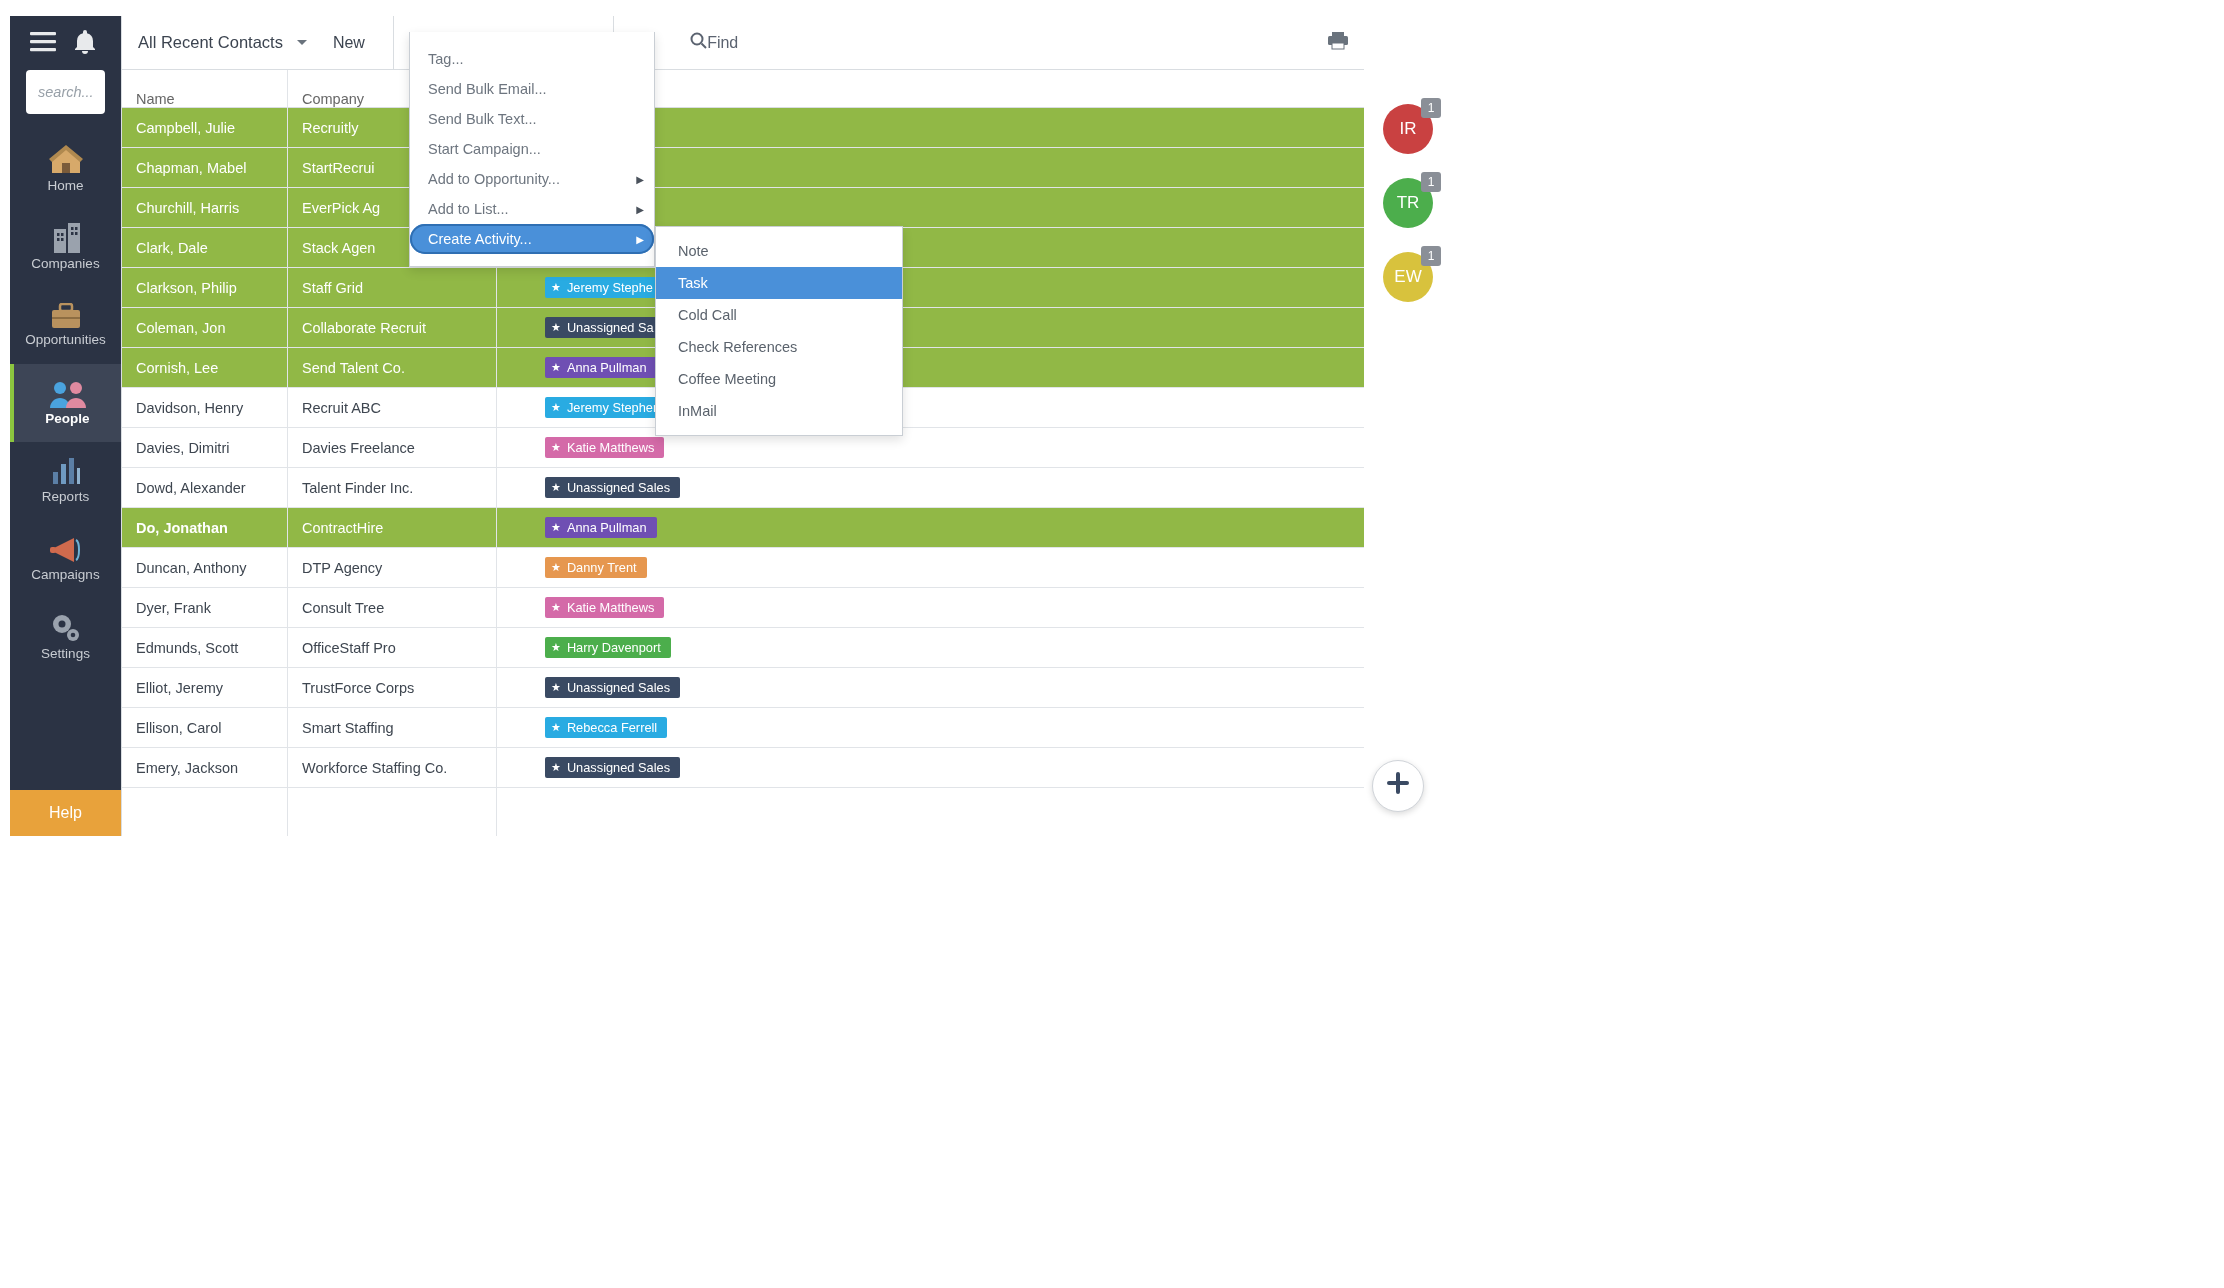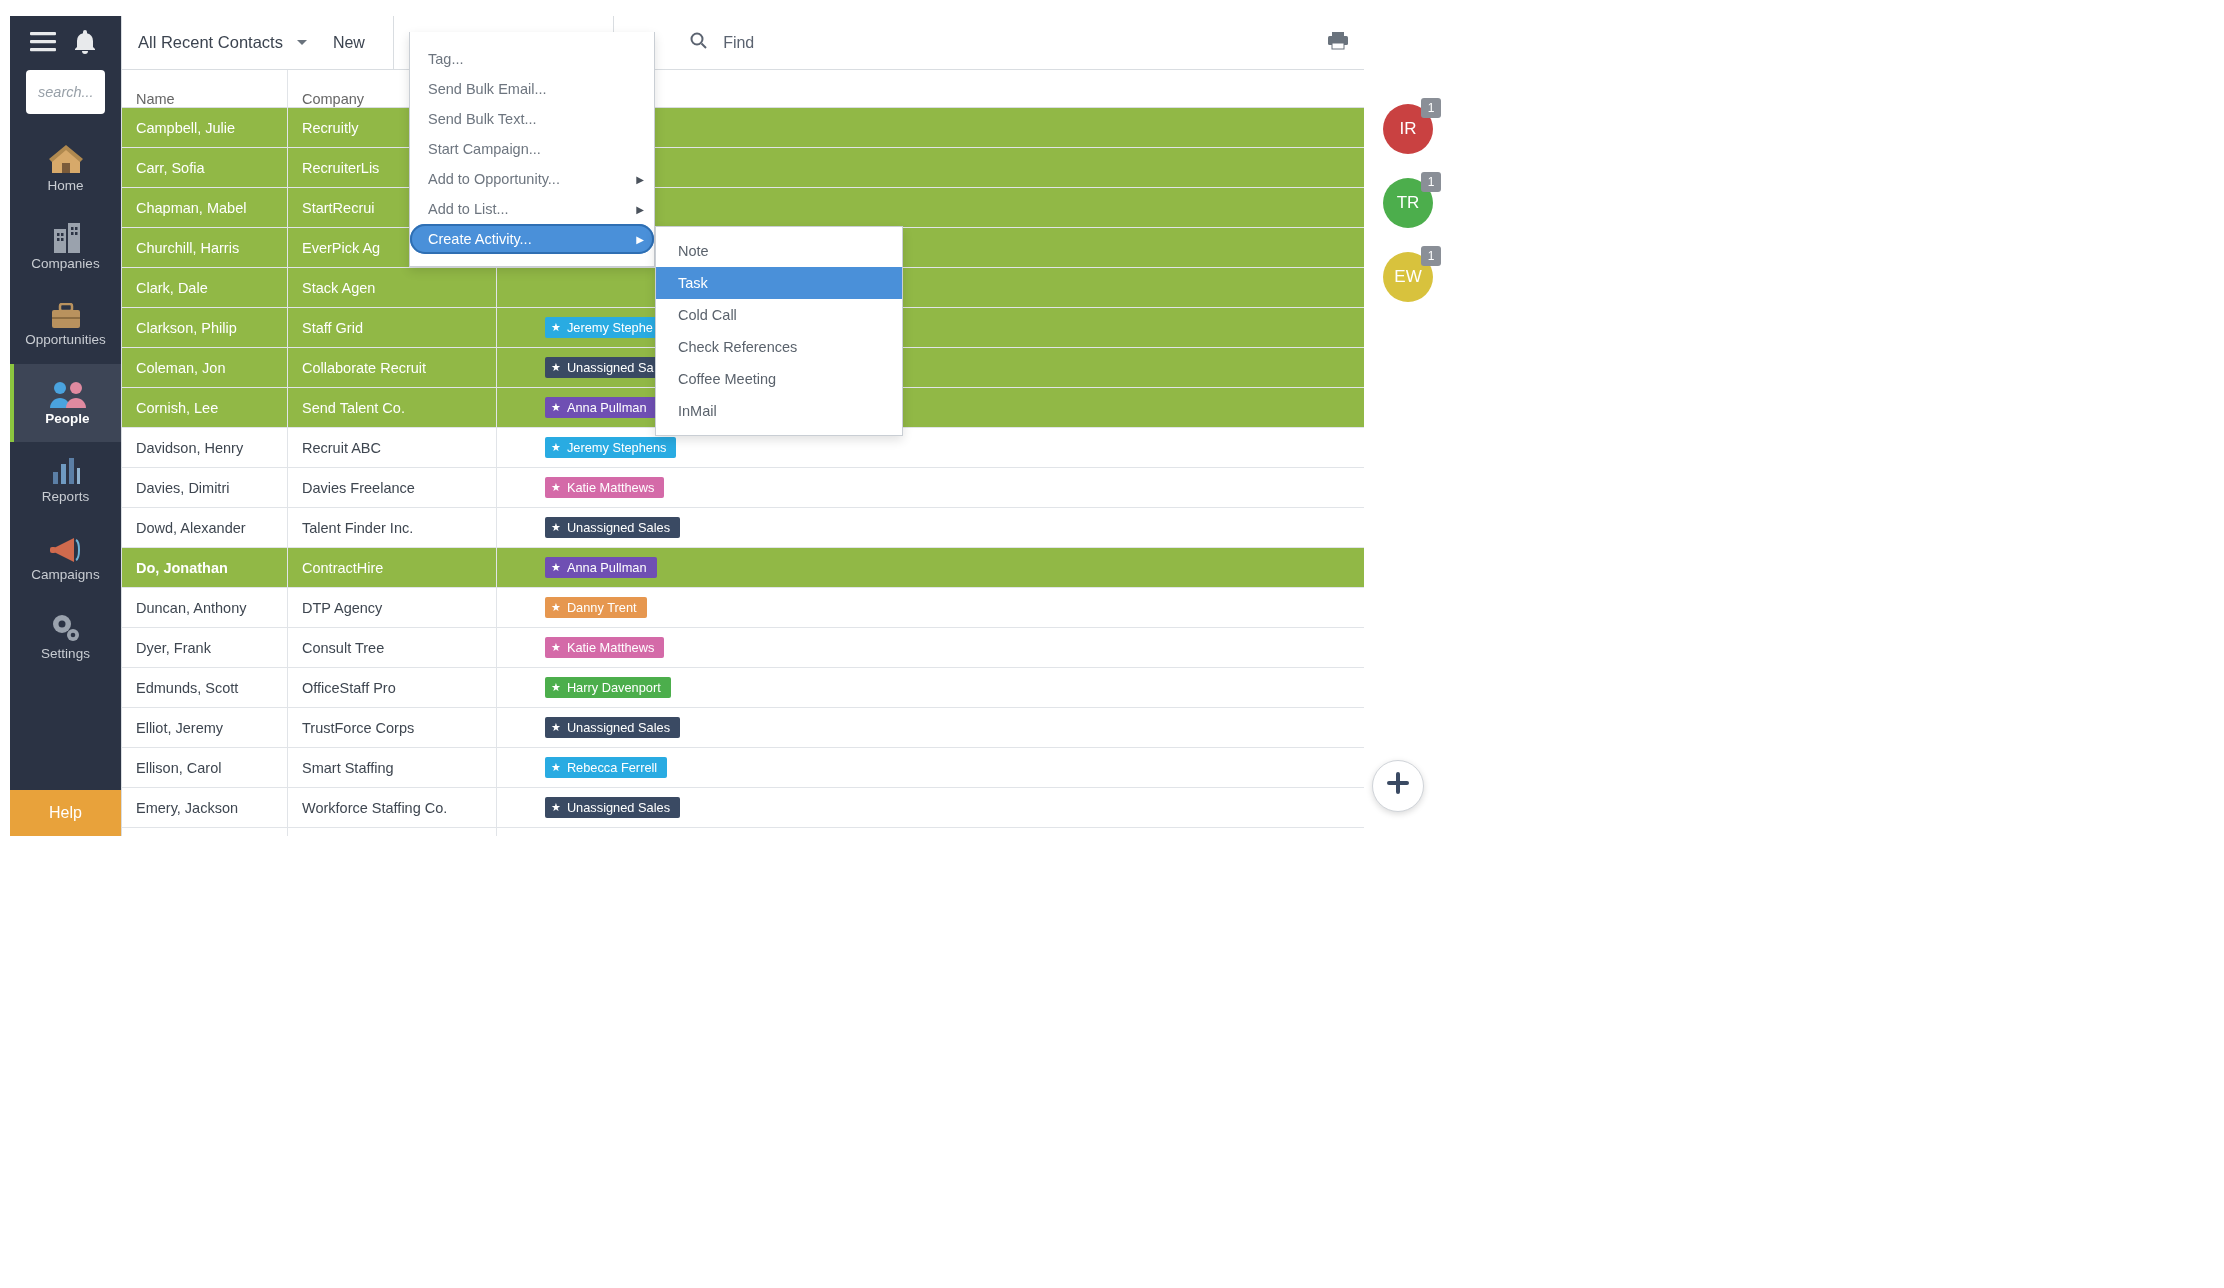--- a/index.html
+++ b/index.html
@@ -42,21 +42,21 @@
       position:relative; z-index:2;
     }
     .tb-seg { display:flex; align-items:center; height:100%; }
     .tb-title { font-size:16.5px; color:#3c4450; padding-right:14px; }
     .tb-caret { margin-right:26px; color:#6a737d; }
     .tb-new { font-size:16px; color:#3c4450; margin-right:28px; }
     .tb-selected {
       font-size:16px; color:#3c4450; border-left:1px solid #d9dde1; padding:0 22px; height:100%;
       display:flex; align-items:center; gap:22px; border-right:1px solid #d9dde1;
     }
-    .tb-find { margin-left:76px; display:flex; align-items:center; gap:16px; color:#5b6370; font-size:16px; }
+    .tb-find { margin-left:76px; display:flex; align-items:center; gap:0; color:#5b6370; font-size:16px; }
     .tb-print { margin-left:auto; color:#6a737d; }
 
     
     .grid-header {
       height:38px; display:flex; align-items:flex-end; border-bottom:1px solid #d9dde1;
       font-size:14.5px; color:#666; padding-left:14px;
     }
     .col-name   { width:166px; }
     .col-company{ width:209px; }
 
@@ -302,30 +302,20 @@
             <div class="c-name">Campbell, Julie</div>
             <div class="c-company">Recruitly</div>
             <div class="c-owner">
               <span class="owner-pill oc-purple">
                 <span class="star">★</span>
                 <span></span>
               </span>
             </div>
           </div>
           <div class="row selected">
-            <div class="c-name">Carr,  Sofia</div>
-            <div class="c-company">RecruiterLis</div>
-            <div class="c-owner">
-              <span class="owner-pill oc-navy">
-                <span class="star">★</span>
-                <span>les</span>
-              </span>
-            </div>
-          </div>
-          <div class="row selected">
             <div class="c-name">Chapman, Mabel</div>
             <div class="c-company">StartRecrui</div>
             <div class="c-owner">
               <span class="owner-pill oc-teal">
                 <span class="star">★</span>
                 <span>l</span>
               </span>
             </div>
           </div>
           <div class="row selected">

